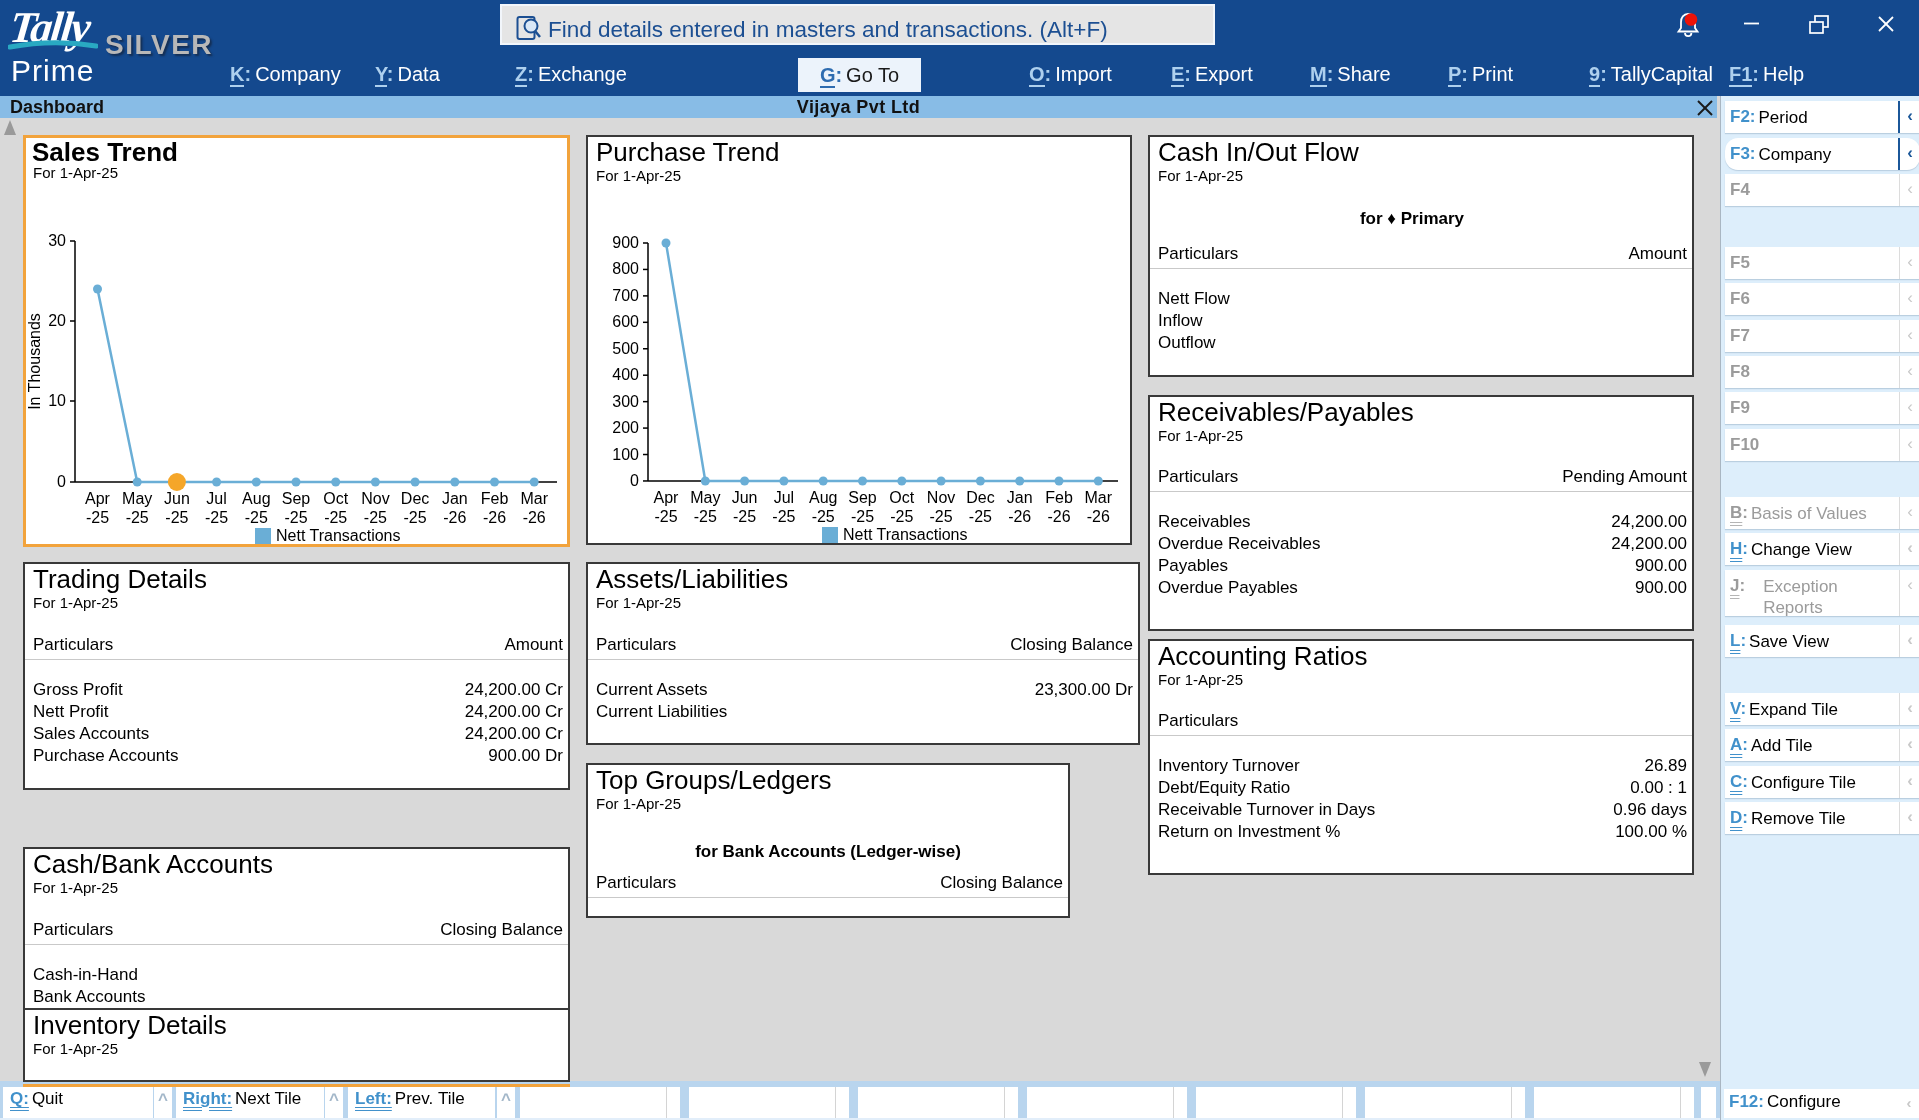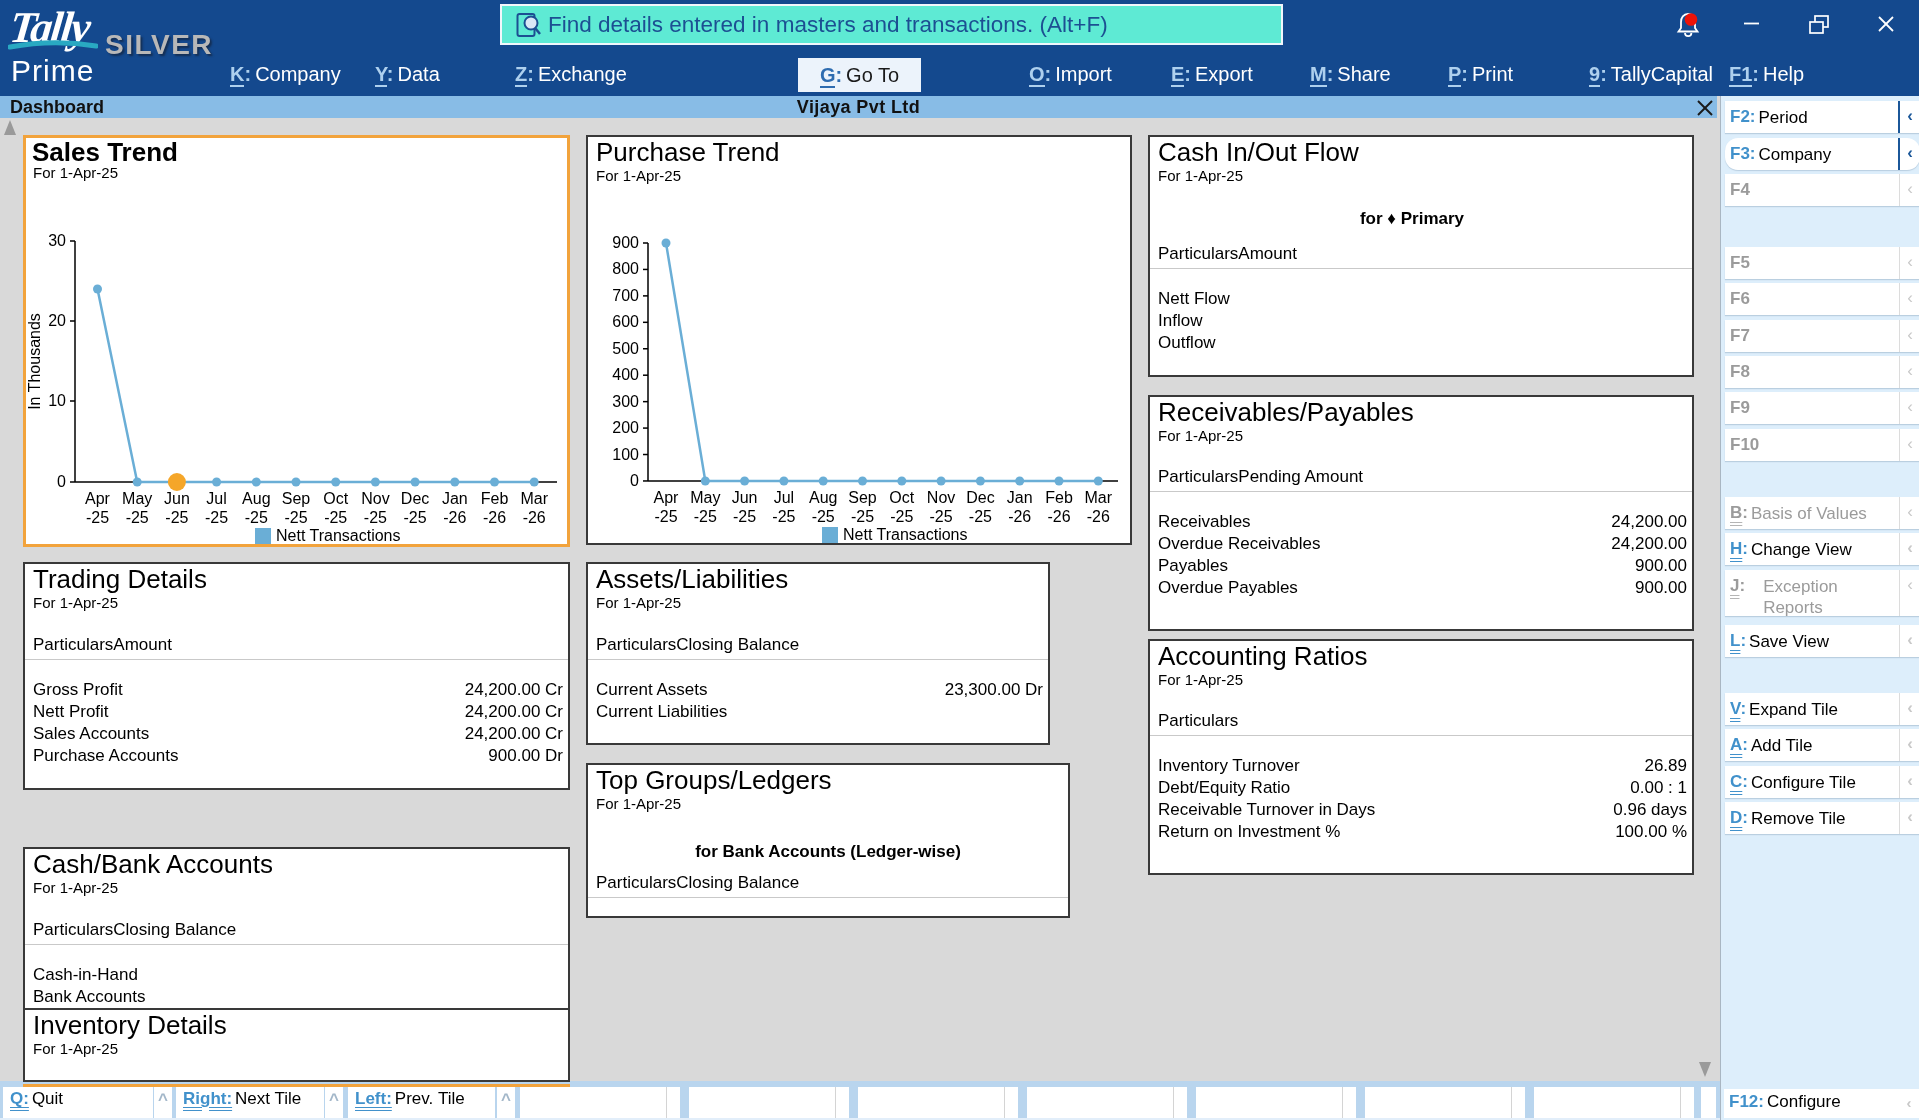--- a/index.html
+++ b/index.html
@@ -7,21 +7,21 @@
 body { font-family:"Liberation Sans", sans-serif; position:relative; background:#d9d9d9; }
 #topbar { position:absolute; left:0; top:0; width:1919px; height:96px; background:#14498e; }
 #dashbar { position:absolute; left:0; top:96px; width:1717px; height:22px; background:#88bce6; }
 #main { position:absolute; left:0; top:118px; width:1720px; height:963px; background:#d9d9d9; z-index:2; }
 #sidebar { position:absolute; left:1720px; top:96px; width:199px; height:1024px; background:#ddeefb; border-left:1px solid #a9b6c2; }
 #bottombar { position:absolute; left:0; top:1081px; width:1720px; height:39px; background:#b9d5ee; }
 
 .tallyscript { position:absolute; left:10px; top:2px; font-family:"Liberation Serif", serif; font-style:italic; font-weight:bold; font-size:44px; color:#fff; transform:skewX(-6deg); letter-spacing:-2px; }
 .prime { position:absolute; left:11px; top:54px; font-size:30px; color:#fff; letter-spacing:1px; }
 .silver { position:absolute; left:105px; top:29px; font-size:28px; font-weight:bold; color:#b8b8b8; letter-spacing:1.5px; text-shadow:2px 2px 2px rgba(20,35,60,.7); }
-#searchbox { position:absolute; left:500px; top:4px; width:783px; height:41px; background:#5eead4; border:2px solid #f2f6fb; display:flex; align-items:center; }
+#searchbox { position:absolute; left:500px; top:4px; width:715px; height:41px; background:#e5e5e5; border:2px solid #f2f6fb; display:flex; align-items:flex-end; }
 #searchbox .stext { color:#1c4f92; font-size:22.5px; margin-left:5px; }
 .winbtn { position:absolute; top:0; color:#fff; }
 
 .menuitem { position:absolute; top:63px; font-size:20px; color:#fff; white-space:nowrap; }
 .menuitem .pfx { color:#aed0ee; font-weight:bold; border-bottom:2px solid #aed0ee; }
 .menuitem .colon { color:#aed0ee; font-weight:bold; }
 .menuitem .nm, #gotobox .nm { margin-left:4px; }
 #gotobox { position:absolute; left:798px; top:58px; width:123px; height:34px; background:#ecf3fb; display:flex; align-items:center; justify-content:center; font-size:20px; color:#1a1a1a; }
 #gotobox .pfx { color:#2e6cb0; font-weight:bold; border-bottom:2px solid #2e6cb0; }
 #gotobox .colon { color:#2e6cb0; font-weight:bold; }
@@ -29,21 +29,21 @@
 #dashbar .dtitle { position:absolute; left:10px; top:1px; font-size:18px; font-weight:bold; color:#111; }
 #dashbar .dcompany { position:absolute; left:0; top:1px; width:1717px; text-align:center; font-size:18px; font-weight:bold; color:#111; letter-spacing:0.4px; }
 
 .tile { position:absolute; background:#fff; border:2px solid #393939; }
 .tile.focus { border:3px solid #f2a33c; }
 .t-title { font-size:26px; color:#000; margin:1px 8px 0 8px; line-height:29px; white-space:nowrap; }
 .focus .t-title { font-weight:bold; font-size:26px; margin-top:0; margin-left:6px; }
 .focus .t-date { margin-top:-3px; margin-left:7px; }
 .t-date { font-size:15px; color:#000; margin:0 8px; line-height:18px; }
 .t-for { font-size:17px; font-weight:bold; text-align:center; line-height:18px; }
-.t-head { display:flex; font-size:17px; line-height:17px; padding:0 5px 6px 8px; border-bottom:1px solid #c9c9c9; }
+.t-head { display:flex; justify-content:space-between; font-size:17px; line-height:17px; padding:0 5px 6px 8px; border-bottom:1px solid #c9c9c9; }
 .t-rows { margin-top:19px; }
 .t-row { display:flex; justify-content:space-between; font-size:17px; line-height:22px; padding:0 5px 0 8px; }
 
 .chartsvg { position:absolute; left:0; top:0; }
 
 .sbtn { position:absolute; left:4px; width:195px; height:32px; background:#fff; font-size:17px; color:#000; box-shadow:0 1px 1px rgba(120,150,175,.35); }
 .sbtn .lab { position:absolute; left:5px; top:6px; white-space:nowrap; }
 .sbtn .pfx { color:#4191cb; font-weight:bold; }
 .sbtn .pfx.ul { text-decoration:underline double #4191cb; text-underline-offset:4px; }
 .sbtn .chev { position:absolute; right:3px; top:5px; width:14px; text-align:center; color:#c9c9c9; font-weight:bold; font-size:17px; }
@@ -295,21 +295,21 @@
           <span>Sales Accounts</span>
           <span>24,200.00 Cr</span>
         </div>
       <div class="t-row">
           <span>Purchase Accounts</span>
           <span>900.00 Dr</span>
         </div>
     </div>
   </div>
 
-  <div class="tile" style="left:586px; top:444px; width:464px; height:183px;">
+  <div class="tile" style="left:586px; top:444px; width:554px; height:183px;">
     <div class="t-title">Assets/Liabilities</div>
     <div class="t-date">For 1-Apr-25</div>
     <div class="t-head" style="margin-top:24px;">
         <span>Particulars</span>
         <span>Closing Balance</span>
       </div>
     <div class="t-rows">
       <div class="t-row">
           <span>Current Assets</span>
           <span>23,300.00 Dr</span>

